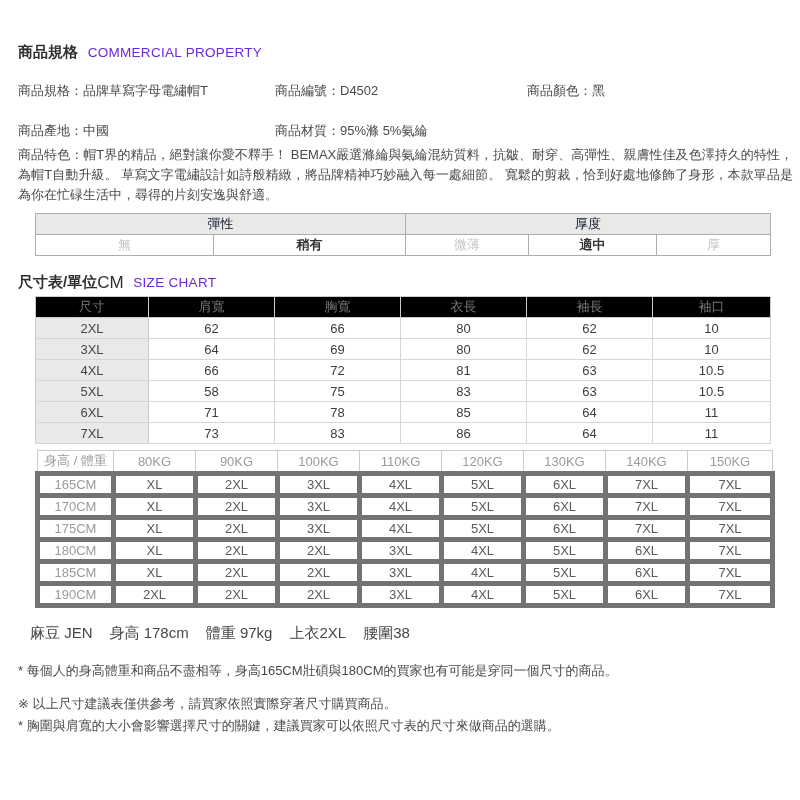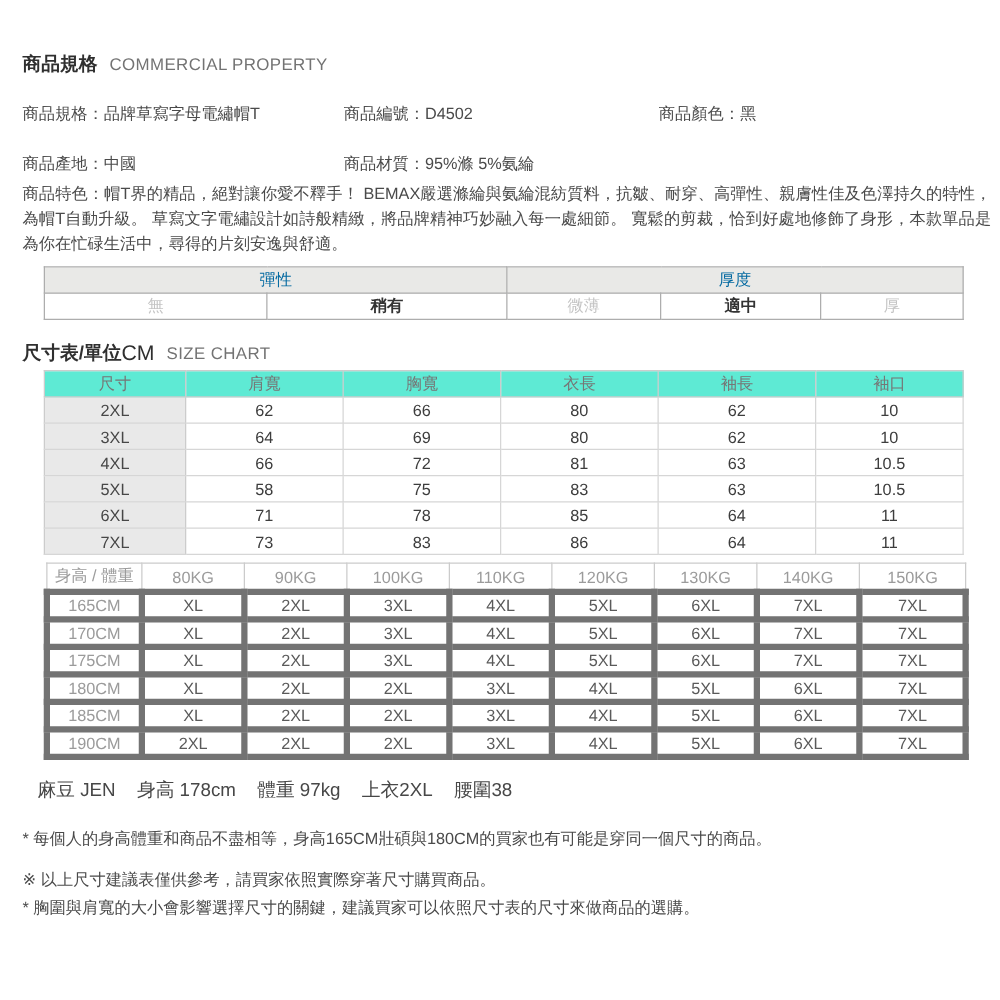--- a/index.html
+++ b/index.html
@@ -8,45 +8,45 @@
     width:800px; height:800px; background:#ffffff; overflow:hidden;
     font-family:"Liberation Sans","DejaVu Sans",sans-serif;
     font-size:13px; color:#4a4a4a;
   }
   .page { padding:42px 12px 0 18px; }
 
   
   .sec-head { height:19px; line-height:19px; white-space:nowrap; }
   .sec-head .zh { font-size:15px; font-weight:bold; color:#2f2f2f; }
   .sec-head .unit { font-size:17px; font-weight:400; color:#2f2f2f; position:relative; top:1px;text-align:center; }
-  .sec-head .en { font-size:13.5px; color:#737373; margin-left:6px; letter-spacing:.3px; }
+  .sec-head .en { font-size:13.5px; color:#6d28d9; margin-left:6px; letter-spacing:.3px; }
 
   
   .spec-block { margin-top:7px; }
   .spec-row { position:relative; height:20px; line-height:20px;margin-top:20px; }
   .spec-item { position:absolute; top:0; white-space:nowrap; }
   .spec-pos-0 { left:0; } .spec-pos-1 { left:257px;text-align:center; } .spec-pos-2 { left:509px; }
 
   
   .feature { margin-top:4px; width:775px; line-height:20px; text-align:justify; }
 
   
   table { border-collapse:collapse; table-layout:fixed; }
   .attr-table { width:735px; margin:8px 0 0 17px; text-align:center; }
-  .attr-table th { background:#e9e9e7; color:#0369a1; font-weight:400; font-size:13px;
+  .attr-table th { background:#e9e9e7; color:#0f172a; font-weight:400; font-size:13px;
                    height:19px; border:1px solid #adadad; }
   .attr-table td { background:#fff; color:#c4c4c4; font-size:13px; height:19px;
                    border:1px solid #adadad; }
   .attr-table td.sel { color:#333; font-weight:bold; }
 
   .section-title { margin-top:16px; }
 
   
   .size-table { width:735px; margin:5px 0 0 17px; text-align:center; }
-  .size-table th { background:#5eead4; color:#767676; font-weight:400; height:21px;
+  .size-table th { background:#000000; color:#767676; font-weight:400; height:21px;
                    border:1px solid #cccccc; }
   .size-table td { background:#fff; color:#3d3d3d; height:21px; border:1px solid #d6d6d6; }
   .size-table td.rowhead { background:#e9e9e9; color:#474747; border-color:#d6d6d6 #cccccc; }
 
   
   .rec-table { width:735px; margin:6px 0 0 17px; text-align:center; }
   .rec-table th { background:#fff; color:#9b9b9b; font-weight:400; height:21px;
                   border:1px solid #cbcbcb; }
   .rec-table td { background:#fff; color:#5a5a5a; height:21px; border:5px solid #737373; }
   .rec-table td.rowhead { color:#9b9b9b; }

